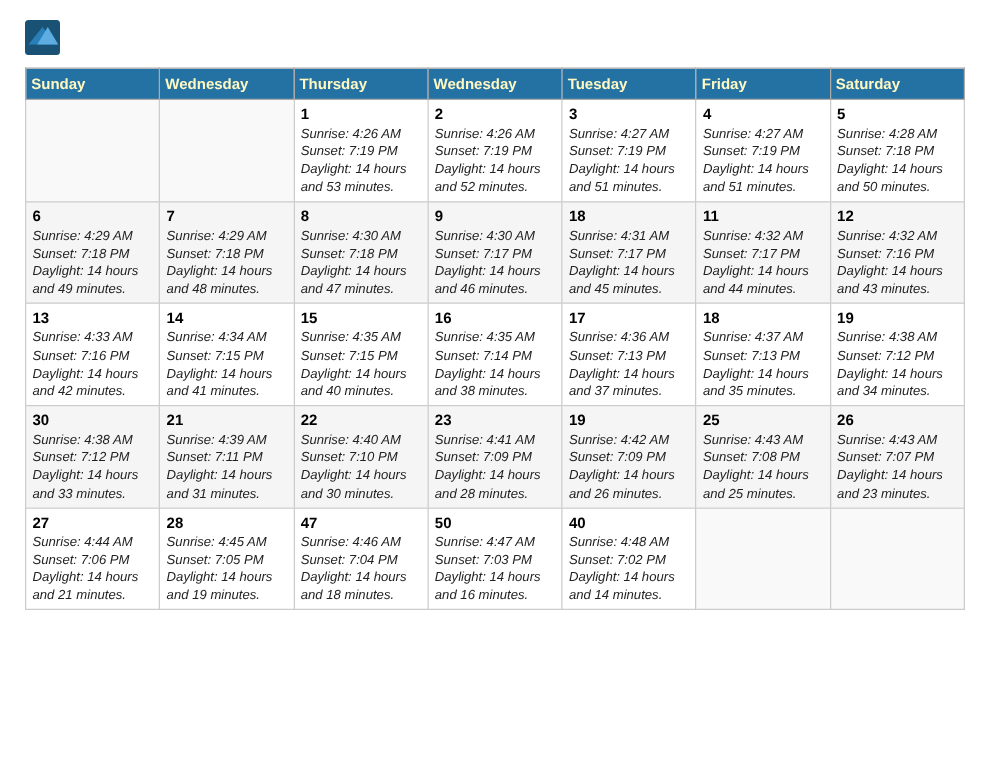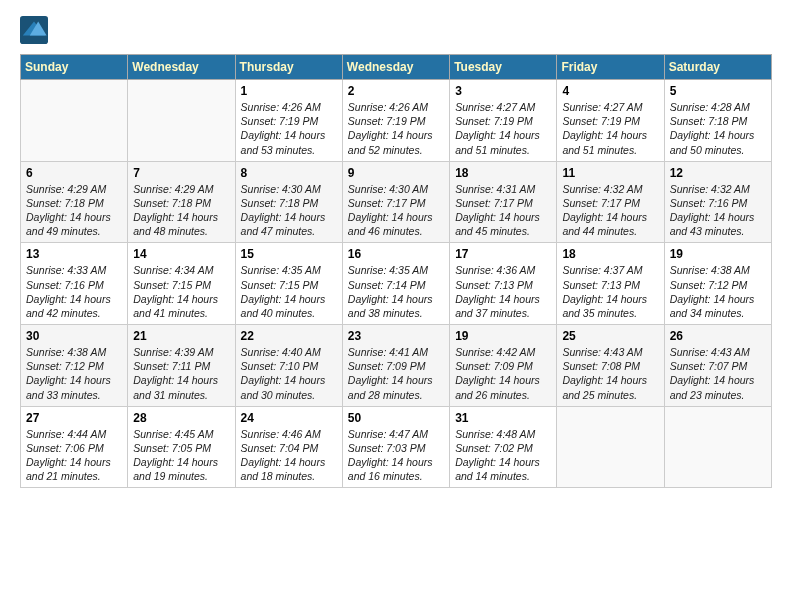--- a/index.html
+++ b/index.html
@@ -246,29 +246,29 @@
         <tr>
           <td>
             <span class="day-num">27</span>
             <div class="day-info">Sunrise: 4:44 AM<br>Sunset: 7:06 PM<br>Daylight: 14 hours and 21 minutes.</div>
           </td>
           <td>
             <span class="day-num">28</span>
             <div class="day-info">Sunrise: 4:45 AM<br>Sunset: 7:05 PM<br>Daylight: 14 hours and 19 minutes.</div>
           </td>
           <td>
-            <span class="day-num">24</span>
+            <span class="day-num">47</span>
             <div class="day-info">Sunrise: 4:46 AM<br>Sunset: 7:04 PM<br>Daylight: 14 hours and 18 minutes.</div>
           </td>
           <td>
             <span class="day-num">50</span>
             <div class="day-info">Sunrise: 4:47 AM<br>Sunset: 7:03 PM<br>Daylight: 14 hours and 16 minutes.</div>
           </td>
           <td>
-            <span class="day-num">31</span>
+            <span class="day-num">40</span>
             <div class="day-info">Sunrise: 4:48 AM<br>Sunset: 7:02 PM<br>Daylight: 14 hours and 14 minutes.</div>
           </td>
           <td class="empty-cell"></td>
           <td class="empty-cell"></td>
         </tr>
       </tbody>
   </table>
 </div>
 
 </body></html>

